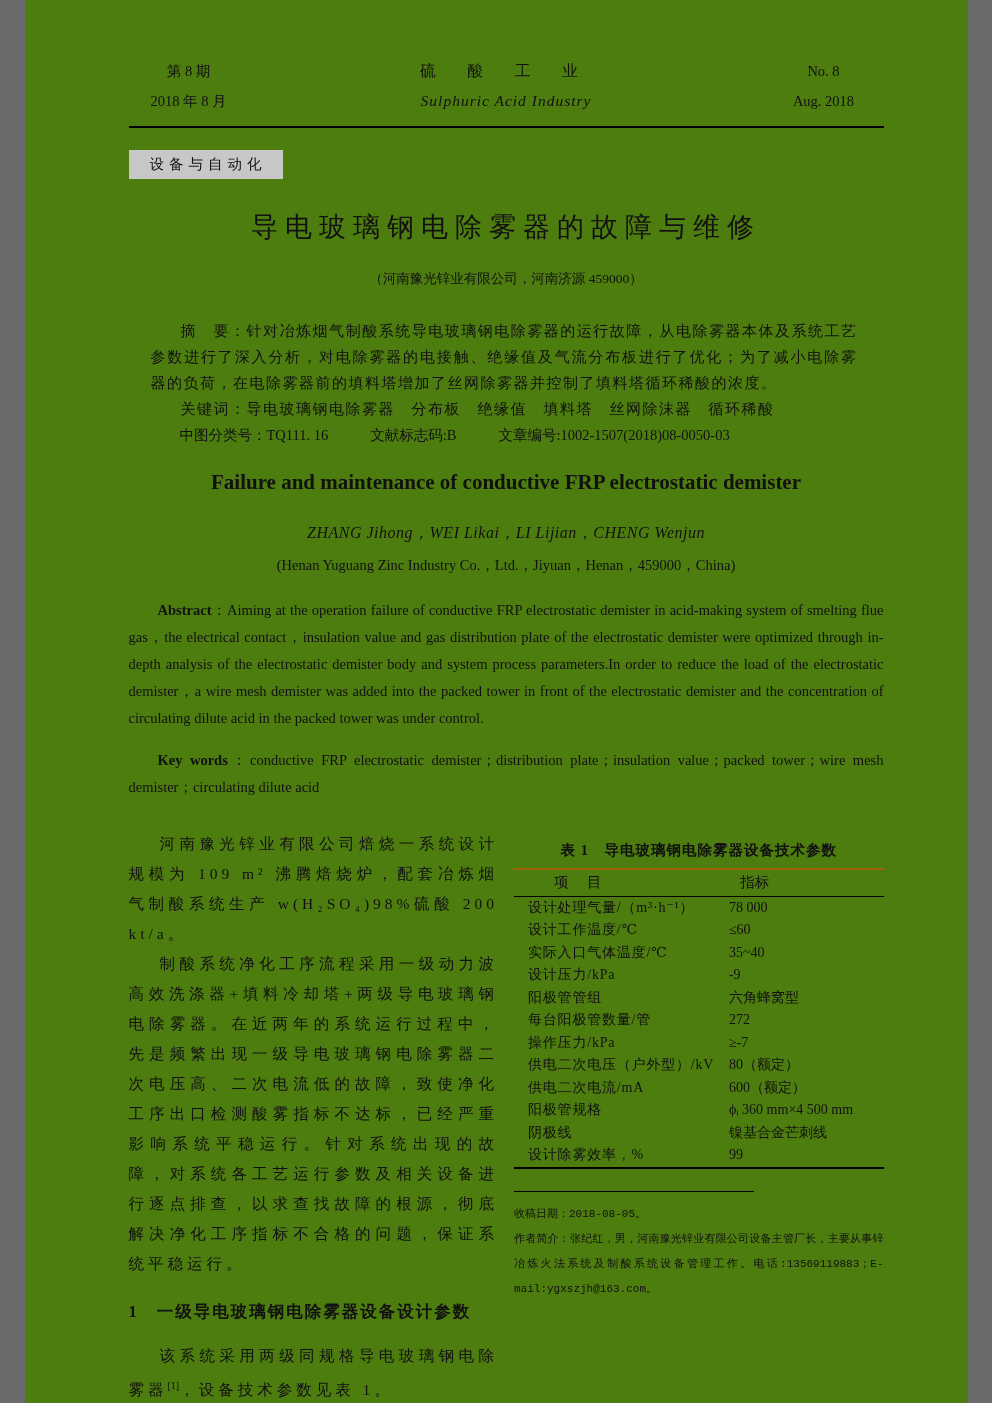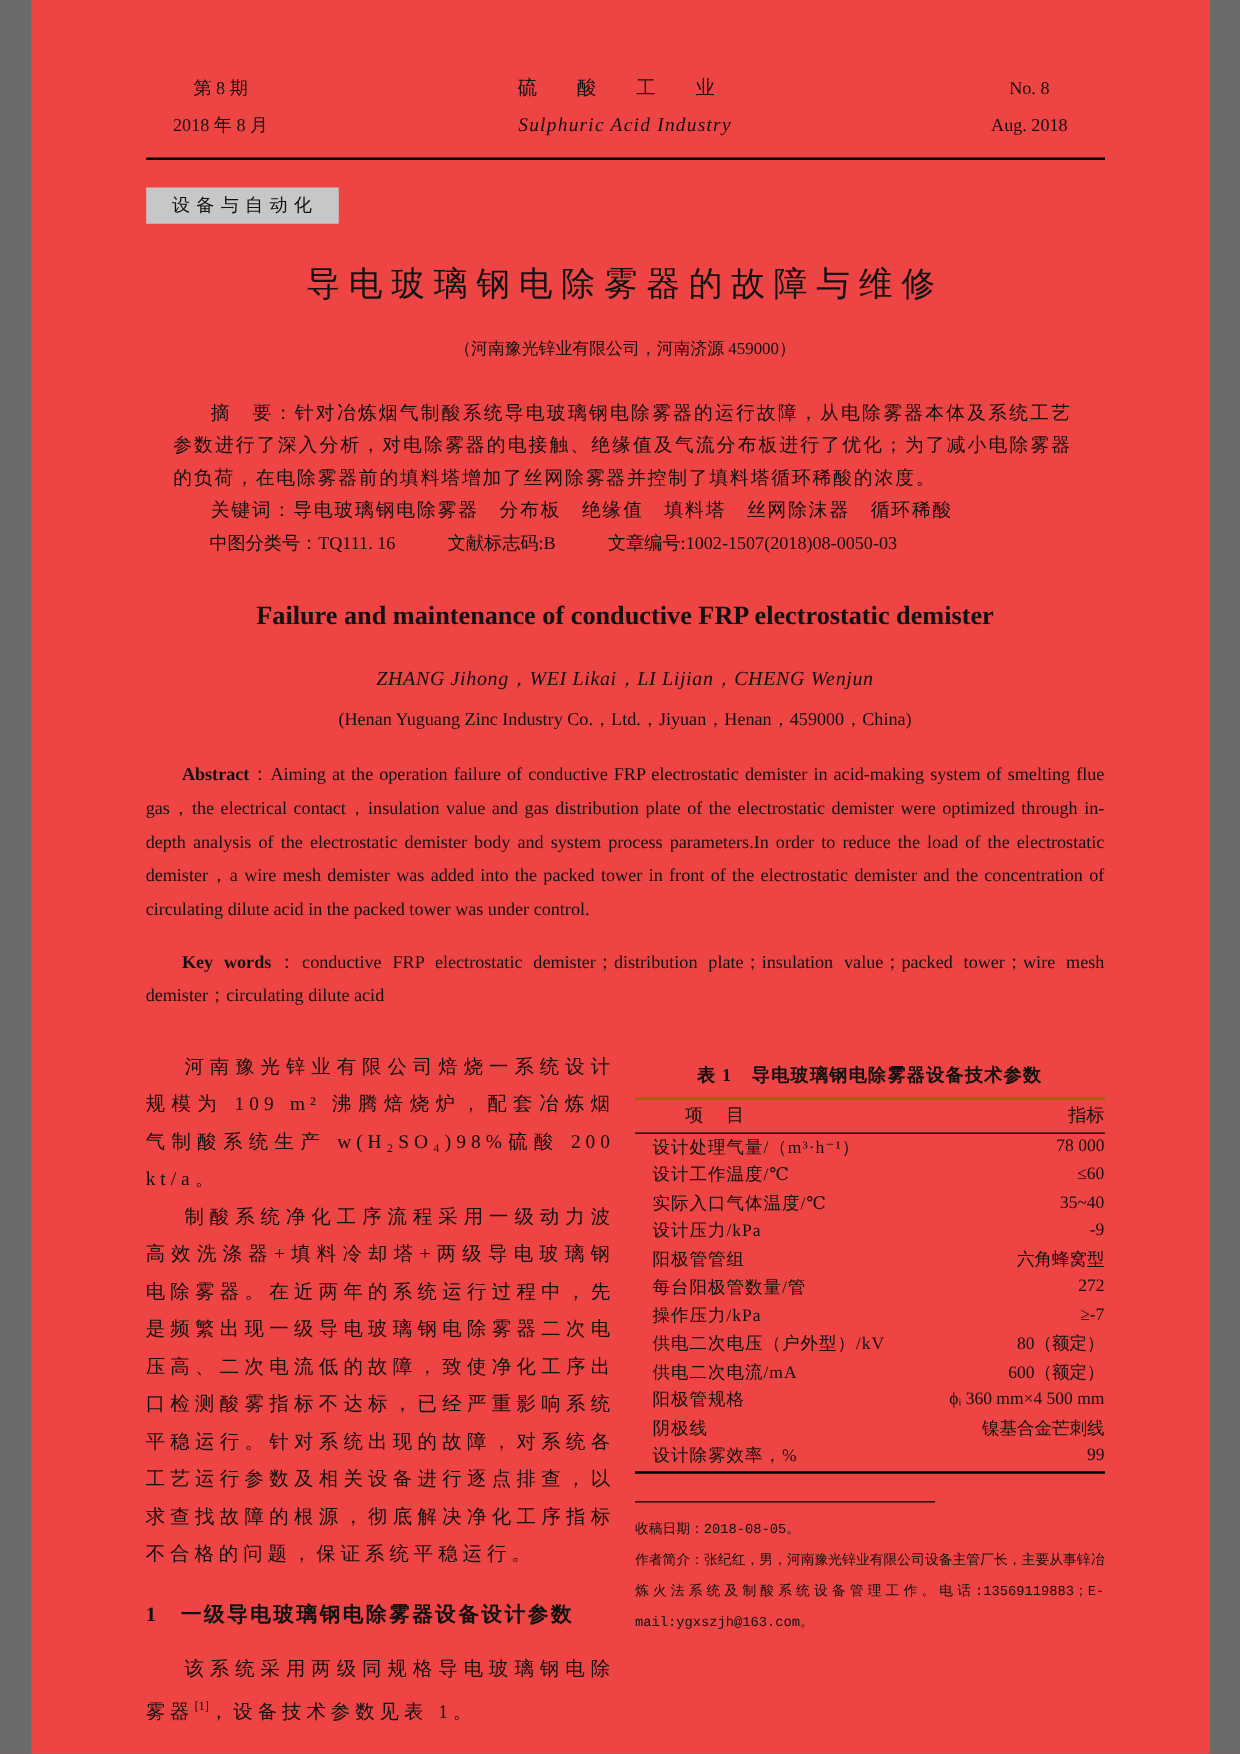--- a/index.html
+++ b/index.html
@@ -1,24 +1,25 @@
 <!DOCTYPE html>
 <html><head>
 <meta charset="utf-8">
 <style>
   html,body { margin:0; padding:0; background:#6b6b6b; }
   * { box-sizing:border-box; }
   .page {
     position:relative;
     width:943px; height:1403px;
     margin:0 auto;
-    background:#ef4444;
+    background:#4d7c0f;
     color:#111;
     font-family:"Liberation Serif","DejaVu Serif",serif;
     overflow:hidden;
+    padding-left:12px;
   }
   .content { padding:56px 84px 0 92px; }
 
   
   .jheader { display:flex; justify-content:space-between; align-items:flex-start; }
   .jh-col { text-align:center; font-size:14.5px; line-height:30px; }
   .jh-left { min-width:120px; }
   .jh-center { flex:1; }
   .jh-right { min-width:120px; }
   .jname-cn { font-size:15.5px; letter-spacing:14px; }
@@ -40,21 +41,21 @@
 
   
   .abs-cn { margin:30px 26px 0 22px; font-size:15px; line-height:26px;
             letter-spacing:1.5px; text-align:justify; text-indent:2em; }
   .kw-cn { margin:0 26px 0 22px; font-size:15px; line-height:26px;
            letter-spacing:1.5px; text-indent:2em; }
   .clc-line { margin:0 26px 0 22px; font-size:14.5px; line-height:26px; text-indent:2em; }
   .clc-line .gap { display:inline-block; width:42px; }
 
   
-  .title-en { text-align:center; font-weight:bold; font-size:21px; margin-top:32px; }
+  .title-en { text-align:center; font-weight:bold; font-size:21px; margin-top:22px; }
   .authors-en { text-align:center; font-style:italic; font-size:16px; margin-top:28px; letter-spacing:0.5px; }
   .affil-en { text-align:center; font-size:14.5px; margin-top:12px; }
   .abs-en { margin-top:22px; font-size:14.5px; line-height:27px; text-align:justify; text-indent:2em; }
   .abs-en b, .kw-en b { font-weight:bold; }
   .kw-en { font-size:14.5px; line-height:27px; text-align:justify; text-indent:2em; }
 
   
   .columns { display:flex; gap:16px; margin-top:28px; }
   .lcol { width:400px; }
   .rcol { width:400px; }
@@ -68,21 +69,21 @@
 
   
   .tbl-title { text-align:center; font-weight:bold; font-size:14.5px;
                letter-spacing:1px; margin:12px 0 8px; }
   .tbl { border-top:2px solid #a16207; border-bottom:2px solid #000; }
   .thead-row { display:flex; align-items:center; height:27px;
                border-bottom:1.5px solid #000; font-size:14.5px; }
   .trow { display:flex; align-items:center; height:22.5px; font-size:14px; }
   .tc1 { flex:1.3; padding-left:14px; letter-spacing:0.8px; white-space:nowrap; }
   .thead-row .tc1 { padding-left:40px; letter-spacing:2px; }
-  .tc2 { flex:1; text-align:right; white-space:nowrap; }
+  .tc2 { flex:1; text-align:left; white-space:nowrap; }
 
   
   .footnote { margin-top:22px; font-size:11px; line-height:25px; text-align:justify;font-family:Liberation Mono, monospace; }
   .fn-rule { width:240px; border-top:1.5px solid #000; margin-bottom:10px; }
   .footnote p { margin:0; }
 </style>
 </head>
 <body>
 
 <div class="page">

